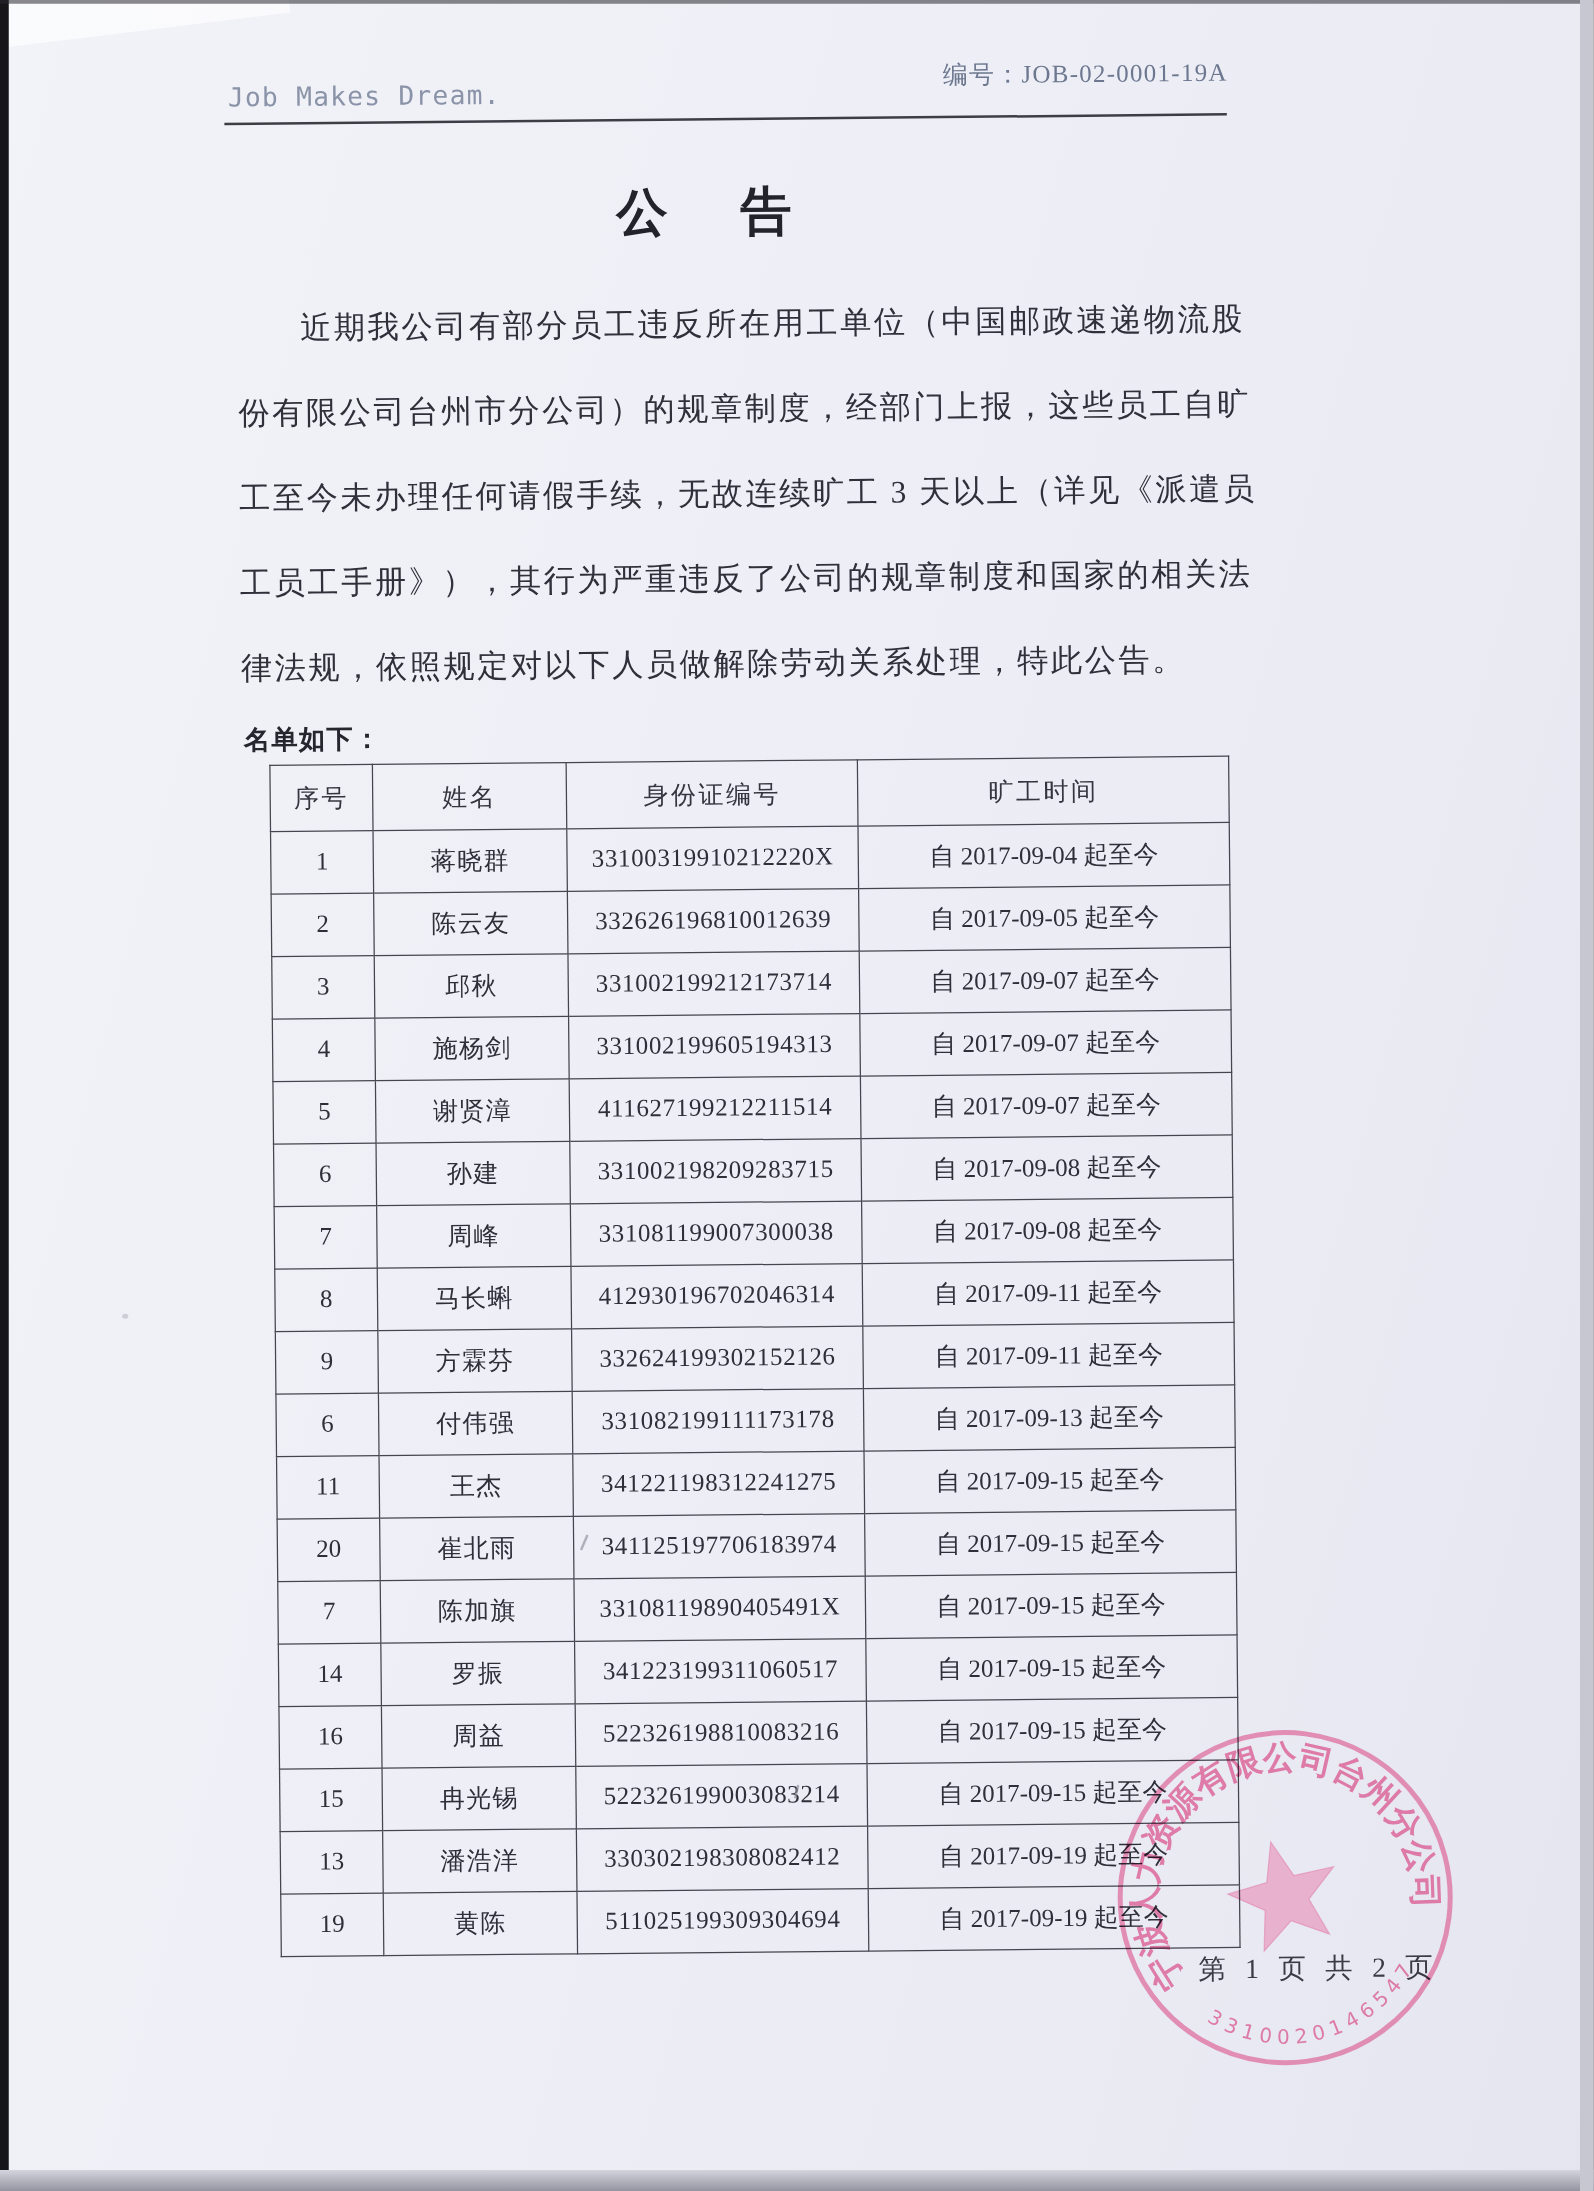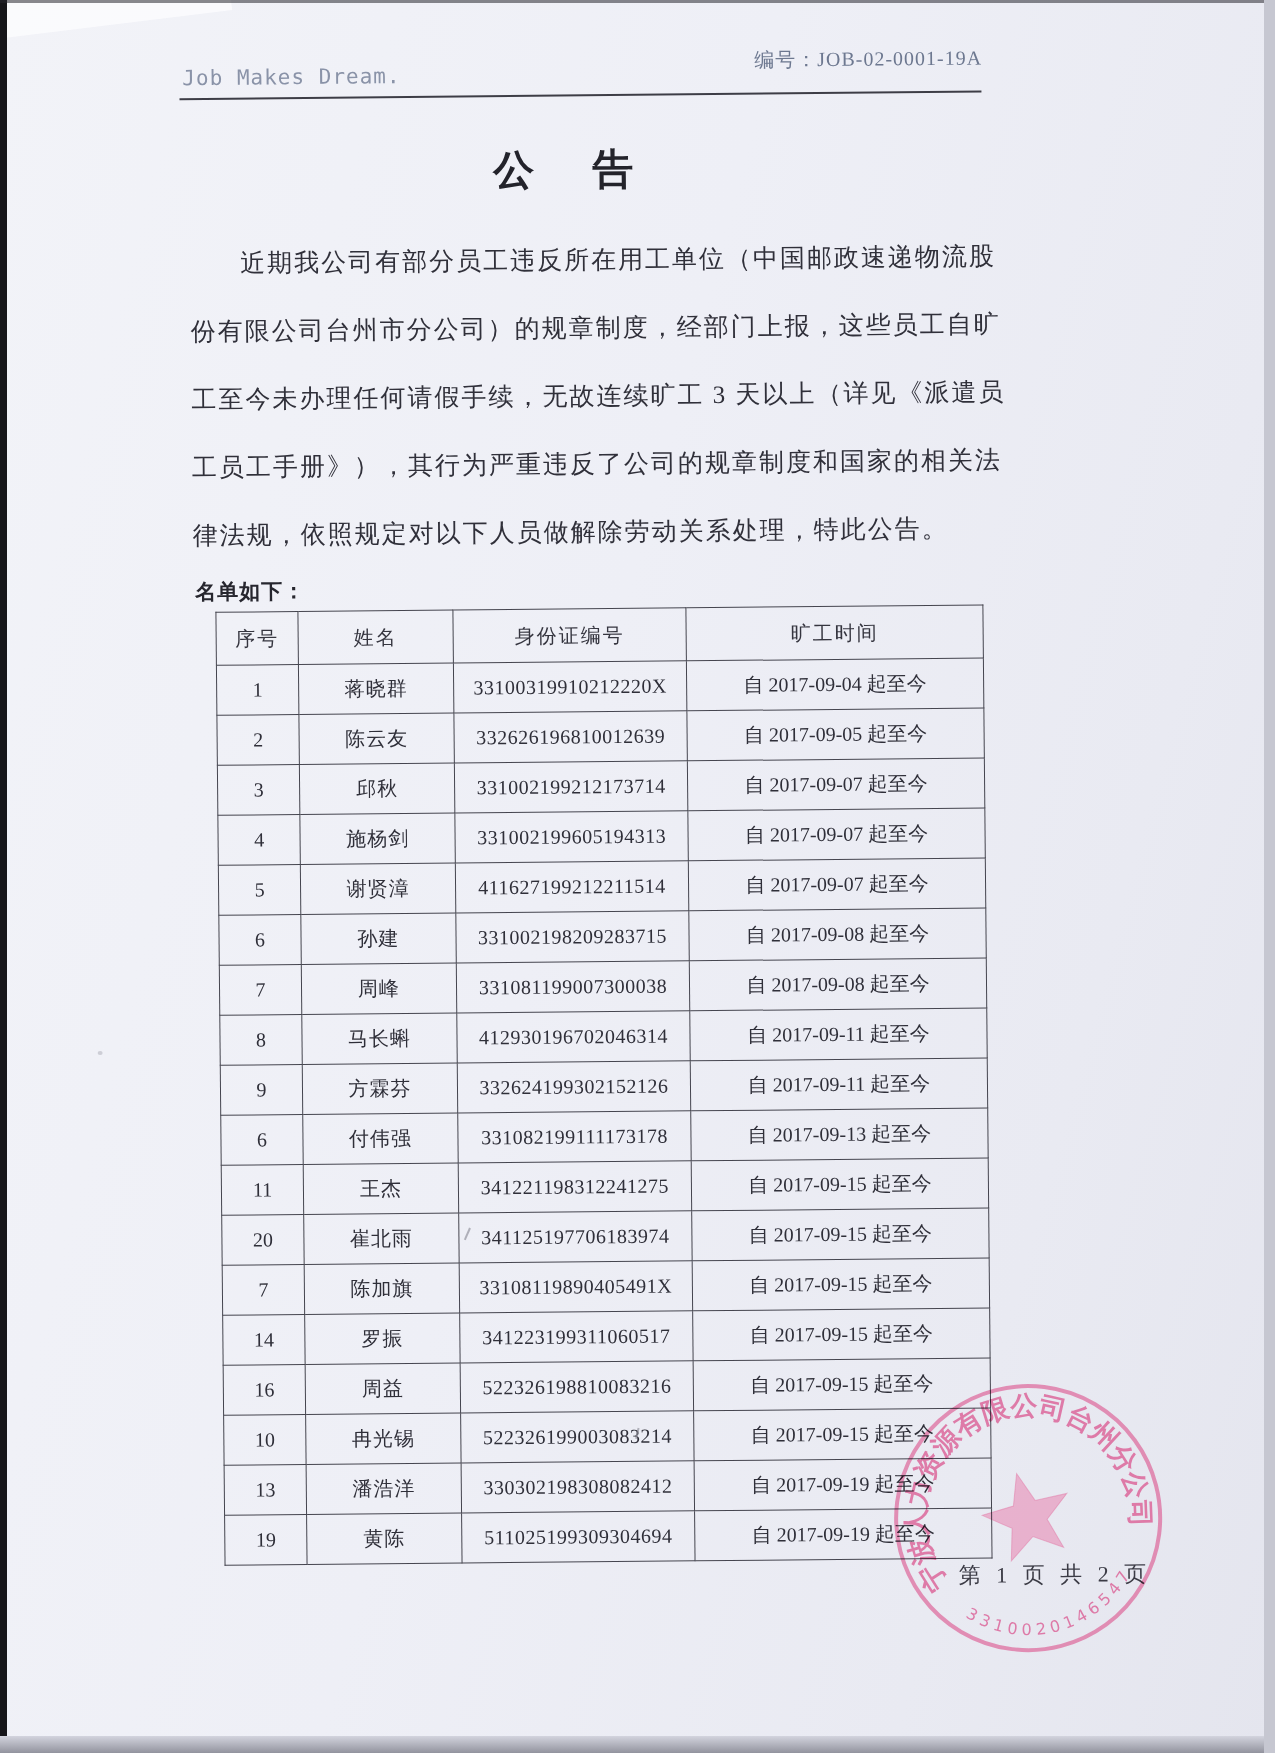--- a/index.html
+++ b/index.html
@@ -200,21 +200,21 @@
           </tr>
 
           <tr>
             <td class="td-seq">16</td>
             <td class="td-name">周益</td>
             <td class="td-id">522326198810083216</td>
             <td class="td-period">自 2017-09-15 起至今</td>
           </tr>
 
           <tr>
-            <td class="td-seq">10</td>
+            <td class="td-seq">15</td>
             <td class="td-name">冉光锡</td>
             <td class="td-id">522326199003083214</td>
             <td class="td-period">自 2017-09-15 起至今</td>
           </tr>
 
           <tr>
             <td class="td-seq">13</td>
             <td class="td-name">潘浩洋</td>
             <td class="td-id">330302198308082412</td>
             <td class="td-period">自 2017-09-19 起至今</td>

